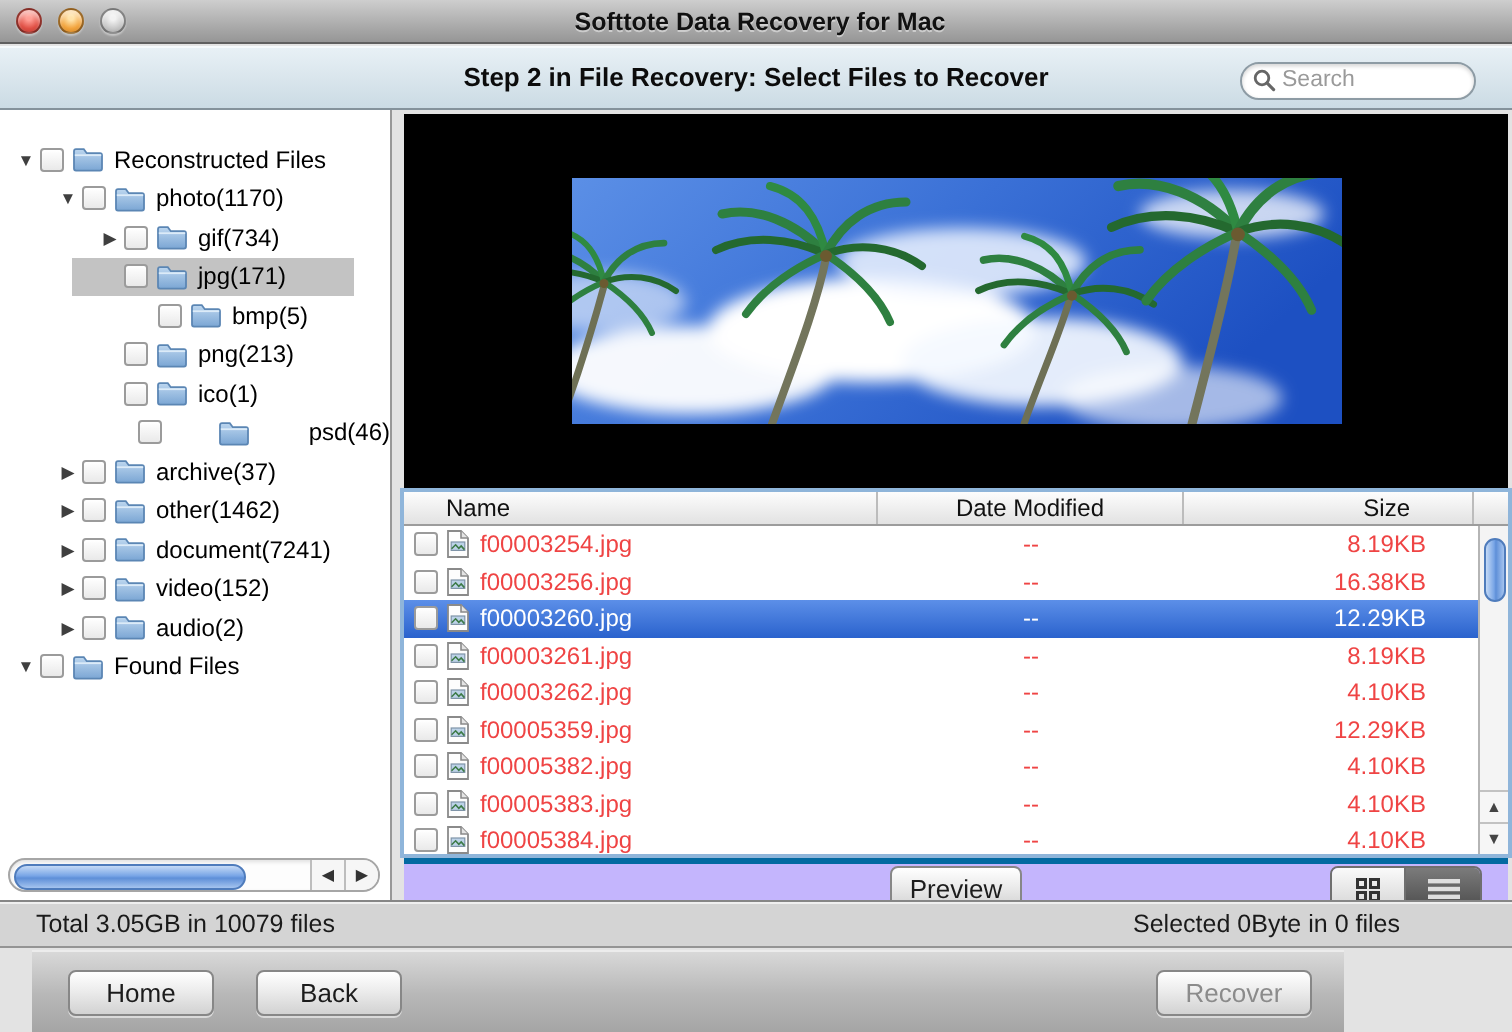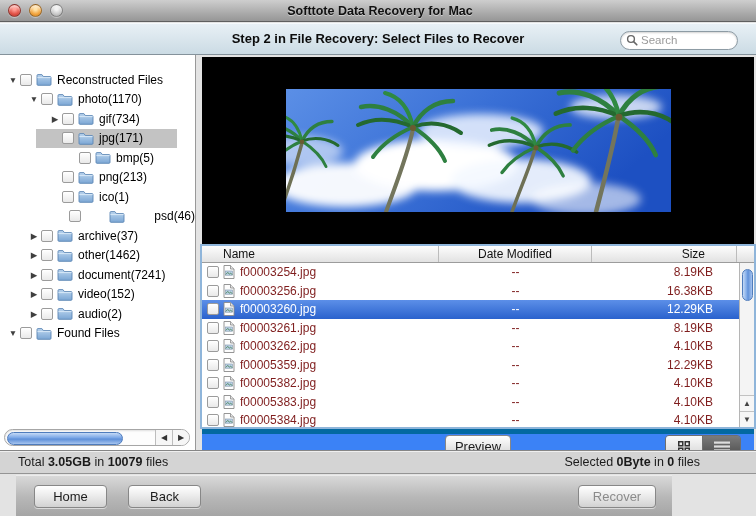--- a/index.html
+++ b/index.html
@@ -73,58 +73,58 @@
   .filetable { position:absolute; left:0; top:189px; width:552px; height:181px; background:#fff;
     box-shadow:0 0 0 2px #8fb5da; overflow:hidden; }
   .thead { position:relative; height:17px; background:linear-gradient(#fdfdfd,#e2e2e2);
     border-bottom:1px solid #9c9c9c; font-size:12px; color:#111; display:flex; }
   .th { display:flex; align-items:center; height:100%; border-right:1px solid #bcbcbc; }
   .th.name { width:237px; padding-left:21px; }
   .th.date { width:153px; justify-content:center; }
   .th.size { width:145px; justify-content:flex-end; padding-right:31px; }
   .th.corner { flex:1; border-right:none; }
   .tbody { position:absolute; left:0; top:17px; width:537px; height:164px; overflow:hidden; }
-  .frow { height:18.5px; display:flex; align-items:center; font-size:12px; color:#7f1d1d; }
+  .frow { height:18.5px; display:flex; align-items:center; font-size:12px; color:#ef4444; }
   .frow.selected { background:linear-gradient(#5c8fe8,#2a62cd); color:#fff; }
   .fcell-name { width:237px; display:flex; align-items:center; padding-left:5px; overflow:hidden; }
   .fcell-name .cb { margin-right:4px; }
   .fileicon { width:12px; height:14px; margin-right:5px; flex:0 0 12px; display:inline-flex; }
   .fcell-date { width:153px; text-align:center; }
   .fcell-size { width:145px; text-align:right; padding-right:24px; }
 
   
   .vscroll { position:absolute; right:0; top:17px; width:15px; height:164px; background:#f4f4f4;
     border-left:1px solid #b5b5b5; }
   .vthumb { position:absolute; left:1.5px; top:6px; width:11px; height:32px; border-radius:6px;
     background:linear-gradient(to right,#c5daf6,#78a5e6 45%,#5e8fd8 55%,#a5c4ef);
     border:1px solid #4f7cbc; }
   .varrows { position:absolute; left:0; right:0; bottom:0; }
   .varrow { height:16px; display:flex; align-items:center; justify-content:center; font-size:8px;
     color:#444; background:#f6f6f6; border-top:1px solid #c2c2c2; }
 
   
-  .previewbar { position:absolute; left:0; top:372px; width:552px; height:25px; background:#3b82f6;
-    border-top:5px solid #0369a1; }
+  .previewbar { position:absolute; left:0; top:372px; width:552px; height:25px; background:#c4b5fd;
+    border-top:3px solid #0369a1; }
   .btn { font-family:"Liberation Sans", sans-serif; font-size:13px; color:#1c1c1c;
     background:linear-gradient(#ffffff,#ececec 45%,#d2d2d2); border:1px solid #878787;
     border-radius:4px; box-shadow:0 1px 0 rgba(255,255,255,.55); }
   .preview-btn { position:absolute; left:50%; transform:translateX(-50%); top:1px; width:66px; height:22px; }
   .segmented { position:absolute; right:13px; top:1px; width:76px; height:23px; display:flex;
     border:1px solid #6f6f6f; border-radius:4px; overflow:hidden; }
   .seg { width:38px; display:flex; align-items:center; justify-content:center; }
   .seg.grid { background:linear-gradient(#fafafa,#d4d4d4); border-right:1px solid #6f6f6f; }
   .seg.list { background:linear-gradient(#7b7b7b,#4c4c4c); }
 
   
   .statusbar { position:absolute; left:0; top:450px; width:756px; height:24px; background:#d4d4d4;
     border-top:1px solid #868686; border-bottom:1px solid #949494;
     box-shadow:inset 0 1px 0 #efefef; font-size:12.5px; color:#1a1a1a; }
   .statusbar .left { position:absolute; left:18px; top:4px; }
   .statusbar .right { position:absolute; right:56px; top:4px; }
-  .statusbar b { font-weight:bold; }
+  .statusbar b { font-weight:normal; }
 
   
   .footer { position:absolute; left:16px; top:475px; width:656px; height:41px;
     background:linear-gradient(#dadada,#b7b7b7 55%,#a5a5a5); box-shadow:inset 0 1px 0 #ececec; }
   .footer .btn { position:absolute; top:10px; height:23px; }
   .home-btn { left:18px; width:73px; }
   .back-btn { left:112px; width:73px; }
   .recover-btn { right:16px; width:78px; color:#8b8b8b; }
 
   .hiddendefs { position:absolute; width:0; height:0; }

